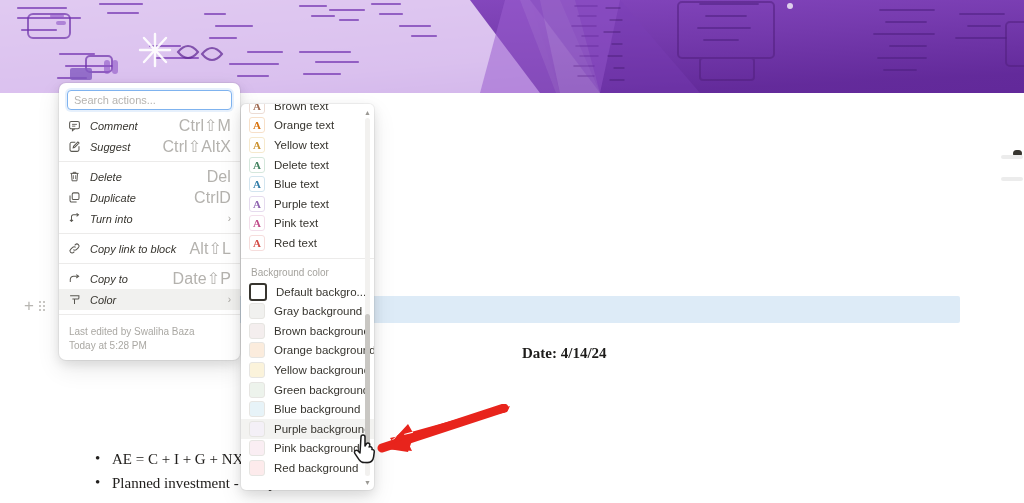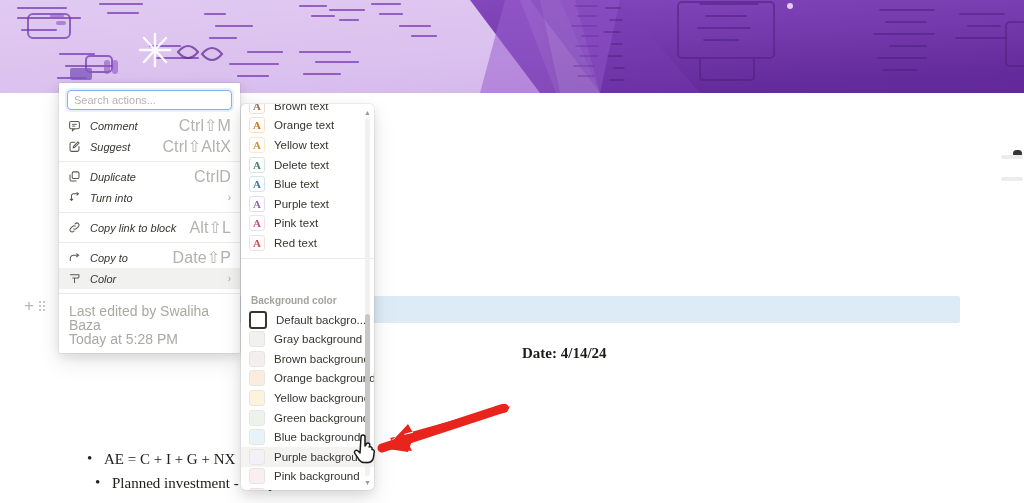--- a/index.html
+++ b/index.html
@@ -109,21 +109,21 @@
     color: #22201e;
     white-space: nowrap;
   }
   .bullet-line::before {
     content: "\2022";
     position: absolute;
     left: -17px; top: -1px;
     color: #22201e;
     font-size: 15px;
   }
-  .bullet-line.b1 { left: 104px; top: 358px; }
+  .bullet-line.b1 { left: 112px; top: 358px; }
   .bullet-line.b2 { left: 112px; top: 382px; }
 
   
   .page-scroll {
     position: absolute; right: 2px; top: 100px;
     width: 9px; height: 400px;
   }
   .page-scroll .thumb {
     position: absolute; right: 0; top: 50px;
     width: 9px; height: 7px;
@@ -136,21 +136,21 @@
   }
   .mini-line.m1 { top: 155px; }
   .mini-line.m2 { top: 177px; }
 
   
   .menu {
     position: absolute;
     left: 59px; top: 83px;
     width: 181px;
     background: #ffffff;
-    border-radius: 1px;
+    border-radius: 7px;
     box-shadow: 0 0 0 1px rgba(15,15,15,0.05),
                 0 4px 11px rgba(15,15,15,0.10),
                 0 9px 24px rgba(15,15,15,0.09);
     padding: 0 0 4px 0;
     font-size: 11.5px;
     color: #37352f;
     overflow: hidden;
   }
   .menu-search-wrap { padding: 7px 8px 5px 8px; }
   .menu-search {
@@ -193,21 +193,21 @@
     color: #b4b2ae;
     font-size: 16px;
     white-space: nowrap;
     letter-spacing: 0.1px;
   }
   .mi .chev { color: #a9a7a2; font-size: 10px; line-height: 1; }
 
   .menu-footer {
     padding: 6px 10px 3px 10px;
     color: #aaa8a3;
-    font-size: 14px;
+    font-size: 10px;
     line-height: 14px;
   }
 
   
   .submenu {
     position: absolute;
     left: 241px; top: 104px;
     width: 133px;
     height: 386px;
     background: #ffffff;
@@ -220,22 +220,21 @@
   }
   .submenu-inner {
     position: absolute;
     left: 0; top: -8px;
     width: 133px;
   }
   .sub-sec-label {
     padding: 8px 10px 4px 10px;
     color: #a5a39e;
     font-size: 10px;
-    font-weight: 700;
-    margin-top: 28px;
+    font-weight: 400;
   }
   .ci {
     display: flex;
     align-items: center;
     height: 19.6px;
     padding: 0 8px;
     gap: 9px;
     cursor: pointer;
     position: relative;
   }
@@ -471,20 +470,32 @@
           <path d="M8.2 9.2 L13.6 3.8 L12.2 2.4 L6.8 7.8 L6.4 9.6 Z"></path>
         </svg>
       </span>
       <span class="lbl">Suggest</span>
       <span class="sc">Ctrl⇧AltX</span>
     </div>
 
     <div class="menu-sep"></div>
 
 
+    <div class="mi">
+      <span class="ico">
+        <svg width="13" height="13" viewBox="0 0 16 16" fill="none" stroke="currentColor" stroke-width="1.2">
+          <path d="M3 4.2 h10"></path>
+            <path d="M6.3 4.2 V2.9 h3.4 V4.2"></path>
+          <path d="M4.3 4.2 L5 13.3 h6 L11.7 4.2"></path>
+          <path d="M6.6 6.4 v4.8 M9.4 6.4 v4.8" stroke-width="1"></path>
+        </svg>
+      </span>
+      <span class="lbl">Delete</span>
+      <span class="sc">Del</span>
+    </div>
 
     <div class="mi">
       <span class="ico">
         <svg width="13" height="13" viewBox="0 0 16 16" fill="none" stroke="currentColor" stroke-width="1.25">
           <rect x="5.2" y="2.3" width="8.3" height="8.3" rx="1.8"></rect>
           <path d="M10.6 13.6 H4.3 a1.8 1.8 0 0 1 -1.8 -1.8 V5.4"></path>
         </svg>
       </span>
       <span class="lbl">Duplicate</span>
       <span class="sc">CtrlD</span>

